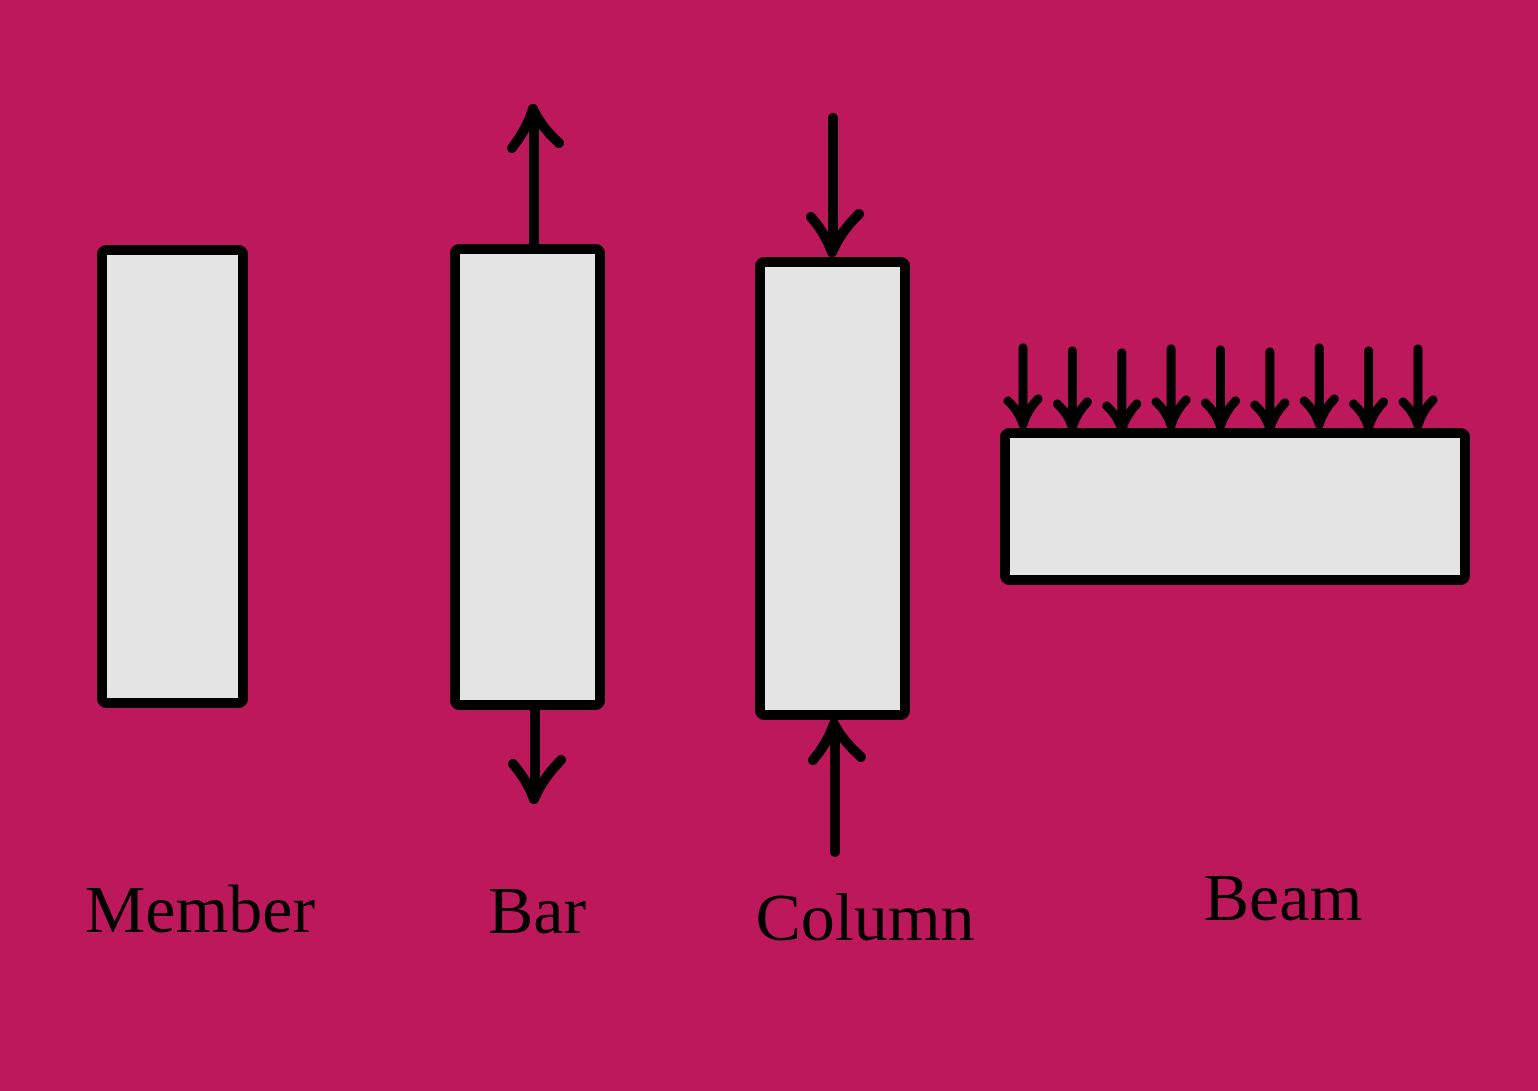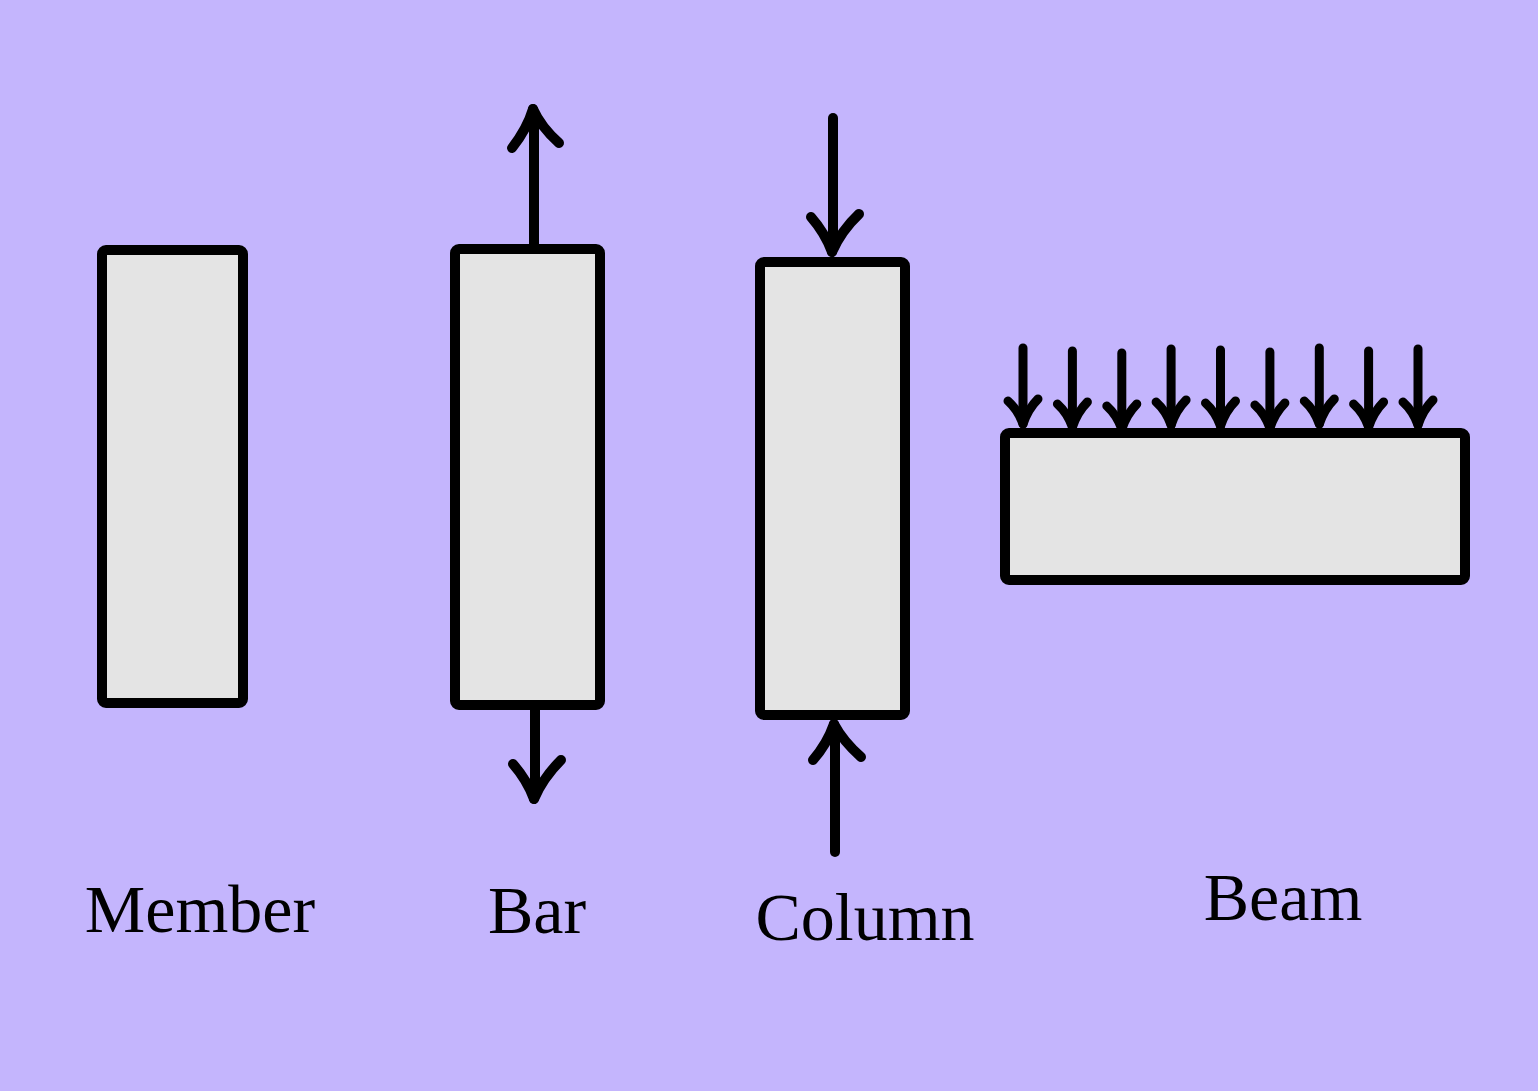--- a/index.html
+++ b/index.html
@@ -4,21 +4,21 @@
 <style>
   html, body {
     margin: 0;
     padding: 0;
     background: #ffffff;
   }
   .canvas {
     position: relative;
     width: 1538px;
     height: 1091px;
-    background: #c4b5fd;
+    background: #be185d;
     overflow: hidden;
     font-family: "Liberation Serif", "DejaVu Serif", serif;
   }
   .diagram-svg {
     position: absolute;
     inset: 0;
     width: 1538px;
     height: 1091px;
   }
   .shape-rect {

